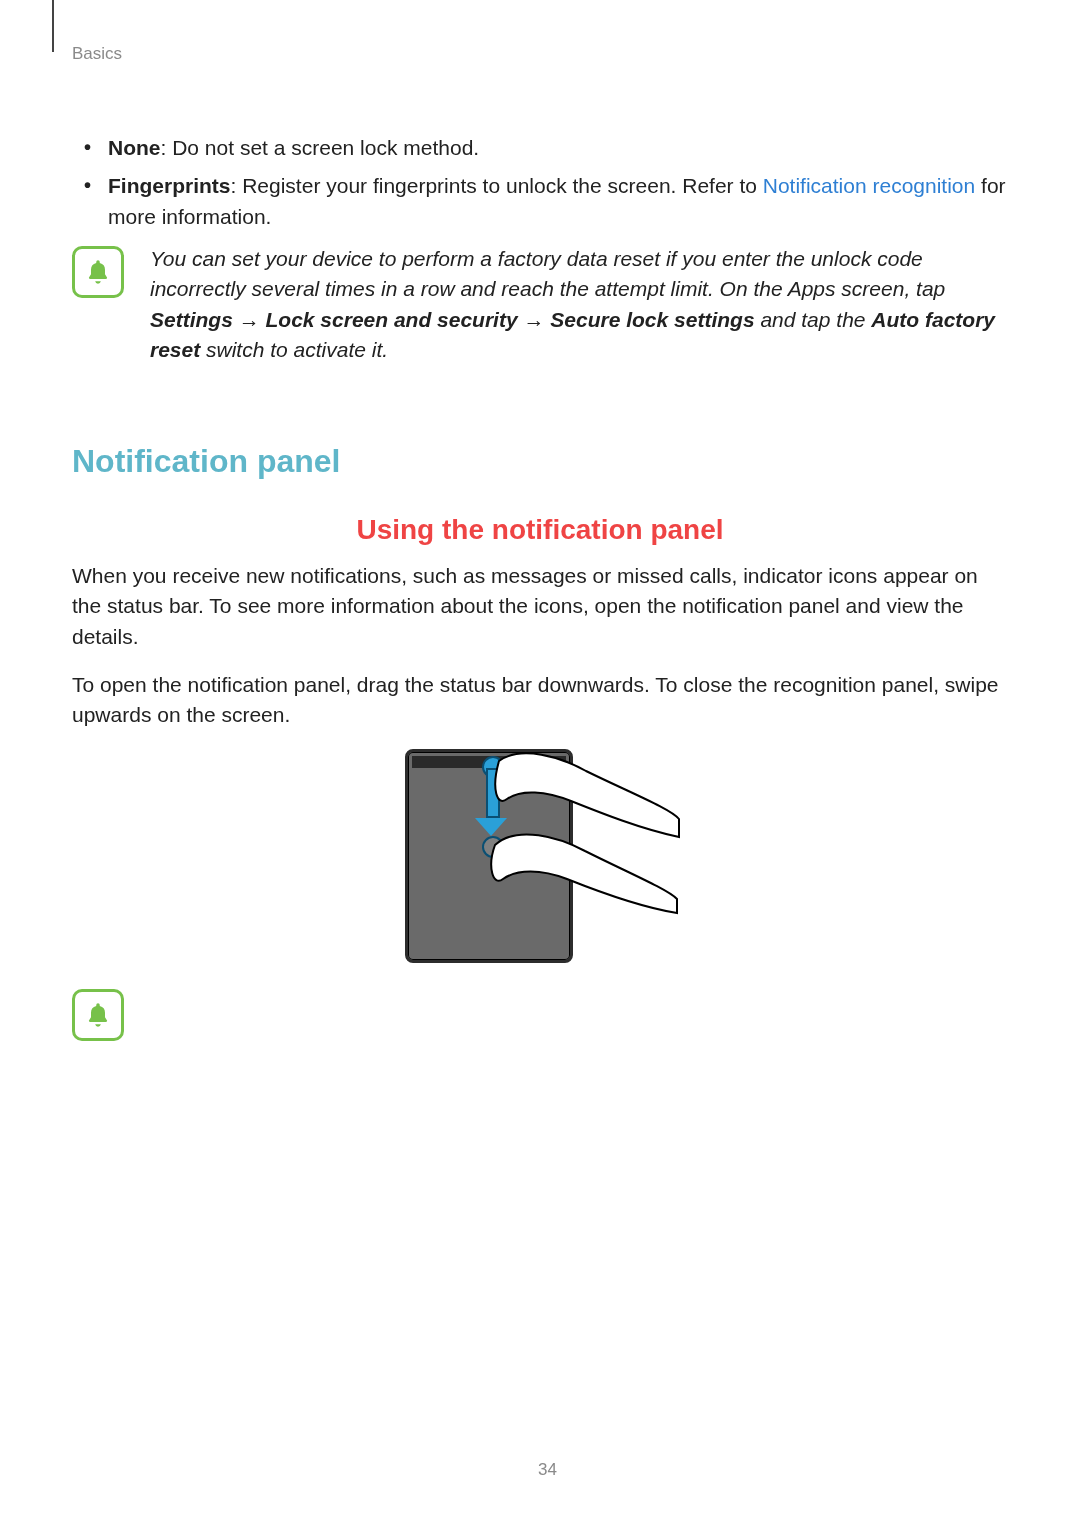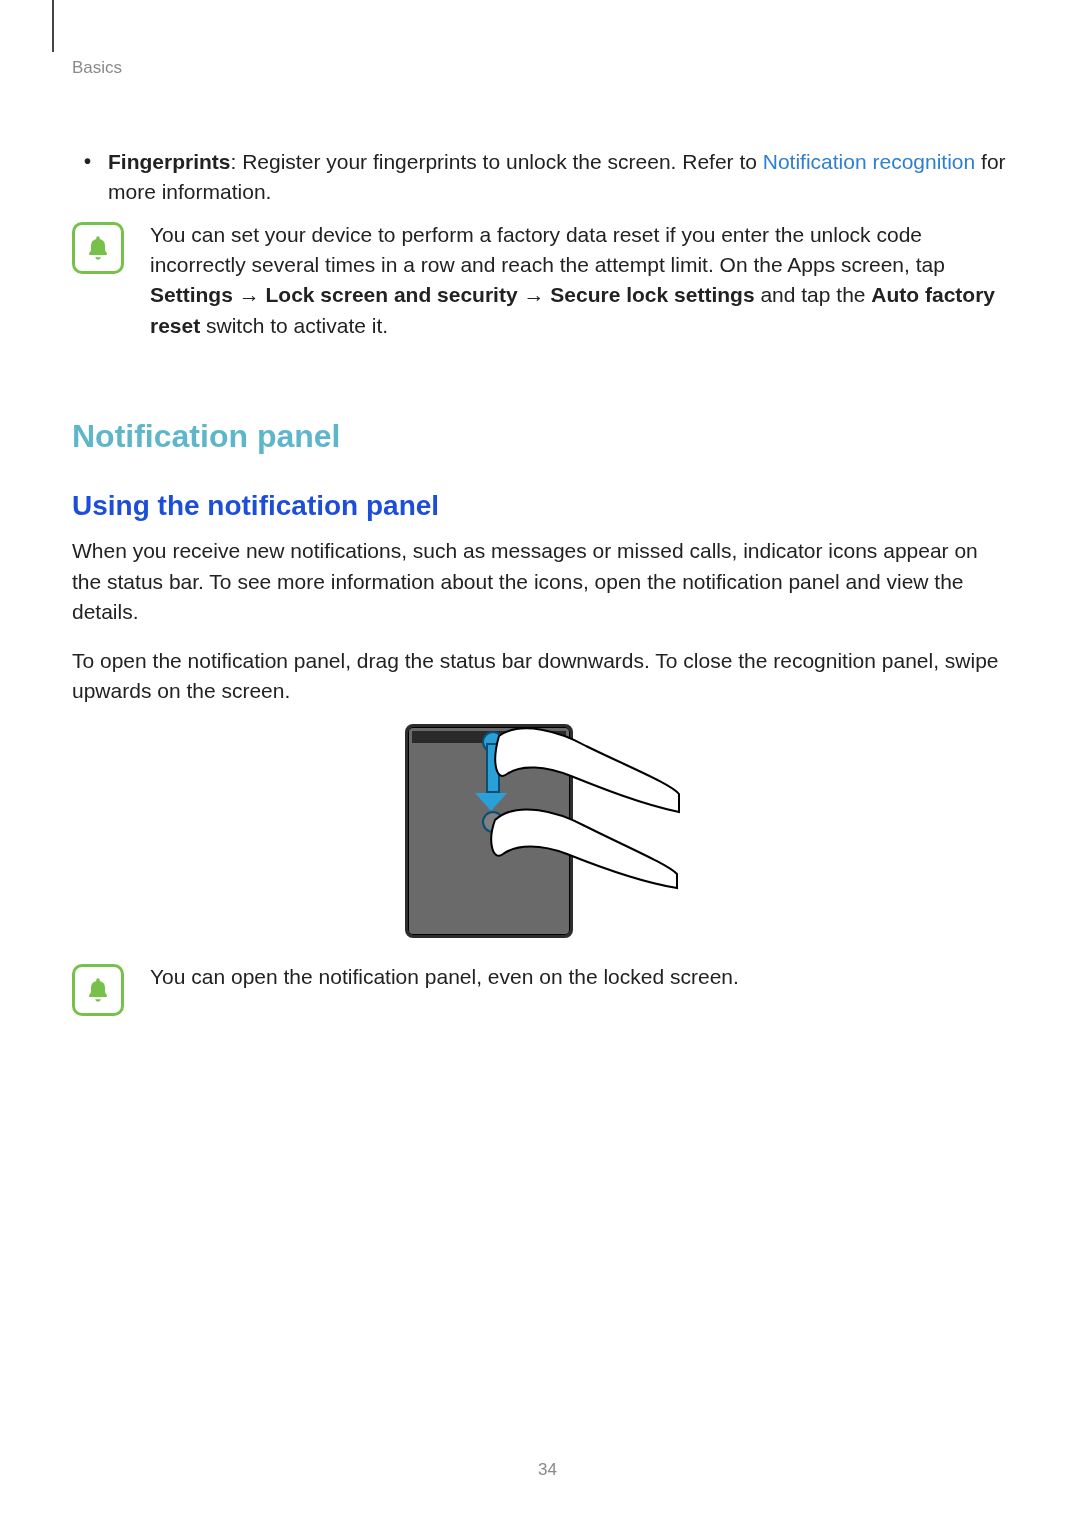--- a/index.html
+++ b/index.html
@@ -18,21 +18,21 @@
     position: absolute;
     left: 52px;
     top: 0;
     width: 2px;
     height: 52px;
     background: #444;
   }
   .running-head {
     font-size: 17px;
     color: #8a8a8a;
-    margin-top: 16px;
+    margin-top: 2px;
     margin-bottom: 66px;
   }
   ul.lock-list {
     list-style: none;
     padding: 0;
     margin: 0 0 12px 0;
   }
   ul.lock-list > li {
     position: relative;
     padding-left: 36px;
@@ -49,20 +49,21 @@
   .bold { font-weight: 700; }
   a.doc-link {
     color: #2e7fd3;
     text-decoration: none;
   }
   .note {
     display: flex;
     align-items: flex-start;
     margin-top: 8px;
     gap: 26px;
+    font-style: italic;
   }
   .note-icon {
     flex: 0 0 46px;
     height: 46px;
     border: 3px solid #77c14a;
     border-radius: 10px;
     display: flex;
     align-items: center;
     justify-content: center;
     margin-top: 2px;
@@ -71,22 +72,23 @@
   .note-body { flex: 1; }
   h1.section {
     font-size: 32px;
     font-weight: 700;
     color: #5fb6c9;
     margin: 72px 0 26px 0;
   }
   h2.subsection {
     font-size: 28px;
     font-weight: 700;
-    color: #1d4ed8;
+    color: #ef4444;
     margin: 0 0 10px 0;
+    text-align: center;
   }
   p.body {
     margin: 0 0 18px 0;
   }
   .figure {
     display: flex;
     justify-content: center;
     margin: 12px 0 26px 0;
   }
   .device {
@@ -175,20 +177,23 @@
   }
 </style>
 </head>
 <body>
 
 <div class="top-rule"></div>
 
 <div class="running-head">Basics</div>
 
 <ul class="lock-list">
+  <li>
+    <span class="bold">None</span><span>: Do not set a screen lock method.</span>
+  </li>
   <li>
     <span class="bold">Fingerprints</span><span>: Register your fingerprints to unlock the screen. Refer to </span><a class="doc-link" href="#">Notification recognition</a><span> for more information.</span>
   </li>
 </ul>
 
 <div class="note">
   <div class="note-icon">
     <svg width="28" height="28" viewBox="0 0 24 24">
       <path fill="#77c14a" d="M12 2a1.5 1.5 0 0 1 1.5 1.5v.7A6 6 0 0 1 18 10v4l1.6 2.4a1 1 0 0 1-.83 1.6H5.23a1 1 0 0 1-.83-1.6L6 14v-4a6 6 0 0 1 4.5-5.8v-.7A1.5 1.5 0 0 1 12 2zm0 20a2.5 2.5 0 0 1-2.45-2h4.9A2.5 2.5 0 0 1 12 22z"></path>
     </svg>
@@ -231,18 +236,15 @@
     </div>
   </div>
 </div>
 
 <div class="note">
   <div class="note-icon">
     <svg width="28" height="28" viewBox="0 0 24 24">
       <path fill="#77c14a" d="M12 2a1.5 1.5 0 0 1 1.5 1.5v.7A6 6 0 0 1 18 10v4l1.6 2.4a1 1 0 0 1-.83 1.6H5.23a1 1 0 0 1-.83-1.6L6 14v-4a6 6 0 0 1 4.5-5.8v-.7A1.5 1.5 0 0 1 12 2zm0 20a2.5 2.5 0 0 1-2.45-2h4.9A2.5 2.5 0 0 1 12 22z"></path>
     </svg>
   </div>
-  <div class="note-body">
-    <span>You can open the notification panel, even on the locked screen.</span>
-  </div>
 </div>
 
 <div class="page-number">34</div>
 
 </body></html>

